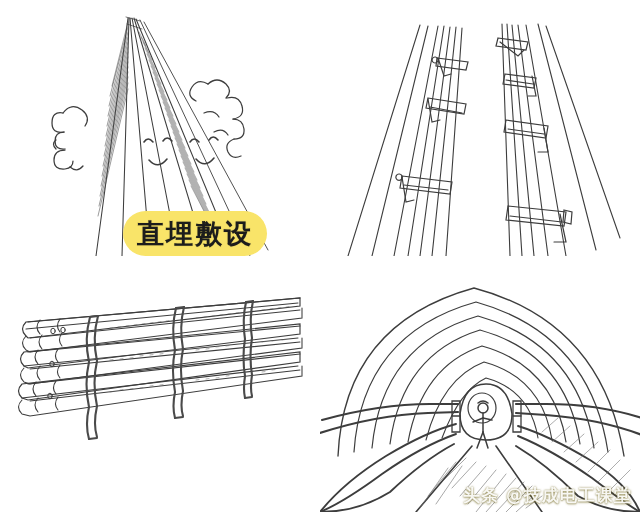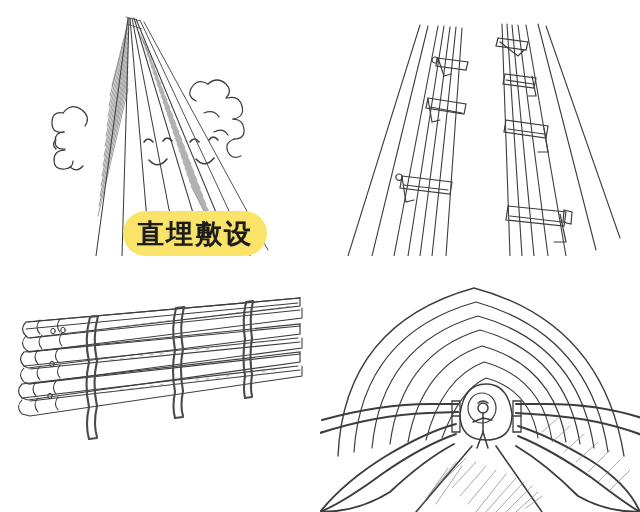--- a/index.html
+++ b/index.html
@@ -470,14 +470,15 @@
           <path d="M163 162 L 172 164"></path>
           <path d="M163 176 L 157 192"></path>
           <path d="M163 176 L 168 192"></path>
           <path d="M158 147 q 5 -4 10 0"></path>
         </g>
       </g>
     </svg>
 
   </div>
 
+  <div class="watermark">头条 @技成电工课堂</div>
 
 </div>
 
 </body></html>

